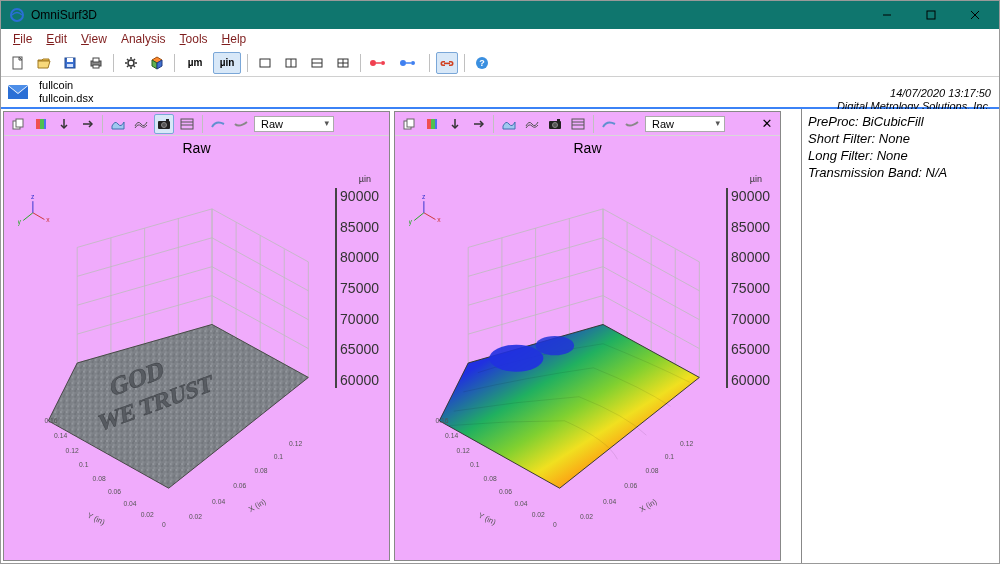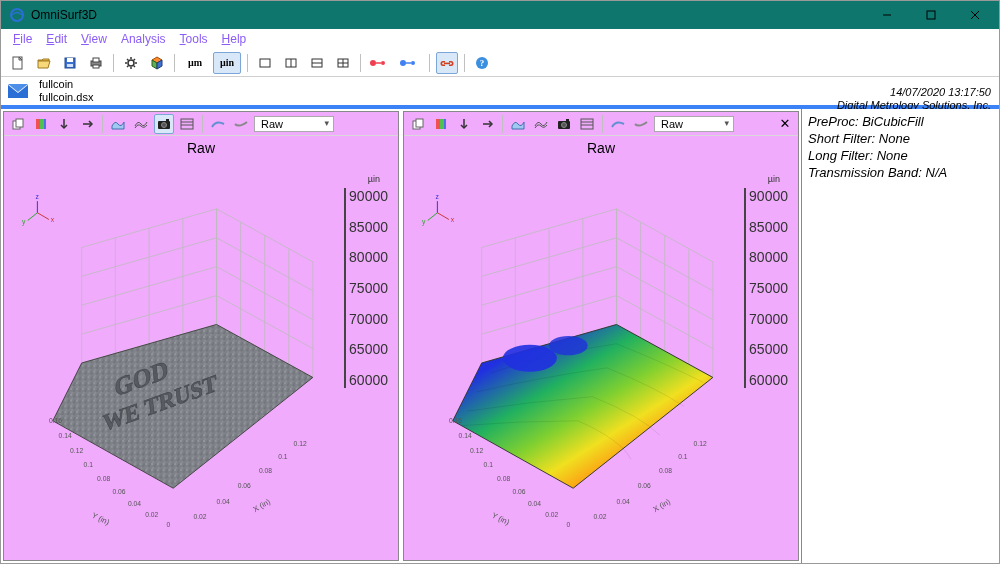--- a/index.html
+++ b/index.html
@@ -37,55 +37,54 @@
   
   .menubar {
     height: 20px;
     display: flex;
     align-items: center;
     padding: 0 6px;
     gap: 2px;
   }
   .menu-item {
     padding: 2px 6px;
-    color: #8b5cf6;
+    color: #7f1d1d;
   }
   .menu-item .mn { text-decoration: underline; }
   
   .toolbar {
     height: 28px;
     display: flex;
     align-items: center;
     padding: 2px 6px;
     gap: 4px;
     border-bottom: 1px solid #d0d0d0;
   }
   .tb-btn {
     width: 22px; height: 22px;
     display: flex; align-items: center; justify-content: center;
     border: 1px solid transparent;
     border-radius: 2px;
-    font-family: Liberation Serif, serif;
   }
   .tb-btn.active {
     border: 1px solid #7aa7d8;
     background: #d8e8f8;
   }
   .tb-sep {
     width: 1px; height: 18px;
     background: #c0c0c0;
     margin: 0 2px;
   }
   
   .fileinfo {
     height: 32px;
     display: flex;
     align-items: center;
     padding: 2px 8px 2px 4px;
-    border-bottom: 4px solid #3b82f6;
+    border-bottom: 2px solid #3b82f6;
   }
   .fileinfo .mail-icon {
     width: 28px; height: 24px; margin-right: 6px;
     display: flex; align-items: center; justify-content: center;
   }
   .fileinfo .names { display: flex; flex-direction: column; line-height: 13px; font-size: 11px; }
   .fileinfo .spacer { flex: 1; }
   .fileinfo .meta { text-align: right; font-style: italic; font-size: 11px; line-height: 13px; margin-top: 16px; }
   
   .content {
@@ -172,20 +171,21 @@
   }
   
   .sidepanel {
     width: 198px;
     border-left: 1px solid #888;
     padding: 4px 6px;
     font-style: italic;
     font-size: 13px;
     line-height: 17px;
     background: #fff;
+    margin-left: 18px;
   }
   .sidepanel .row { white-space: nowrap; }
   
   svg { display: block; }
 </style>
 </head>
 <body>
 
 <div class="titlebar">
   <span class="app-icon">

